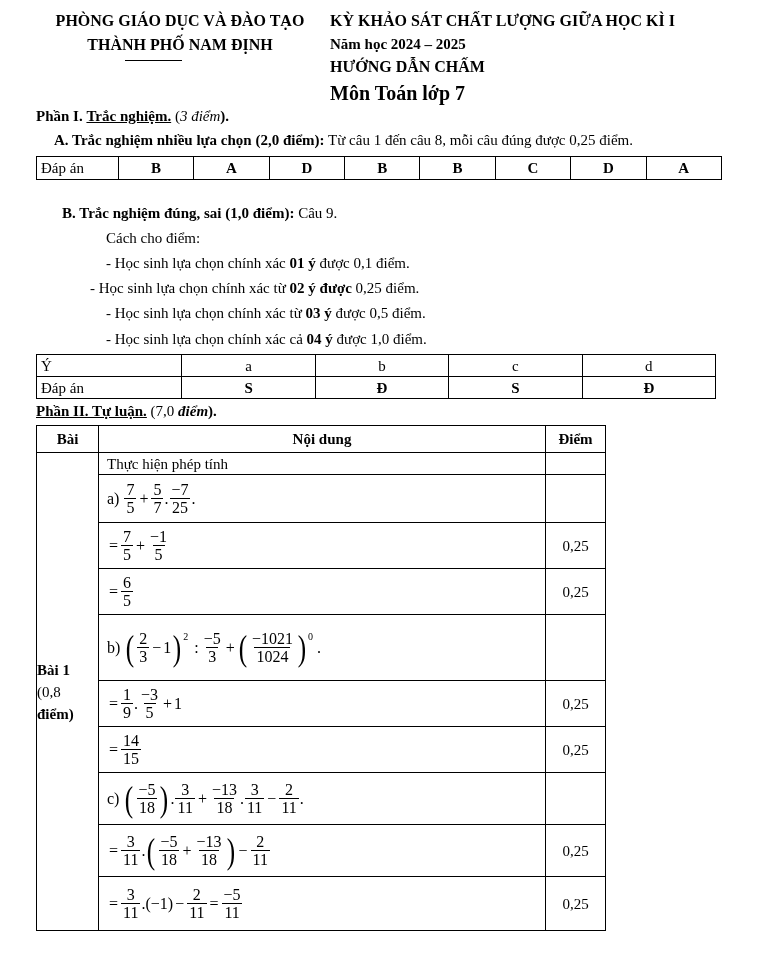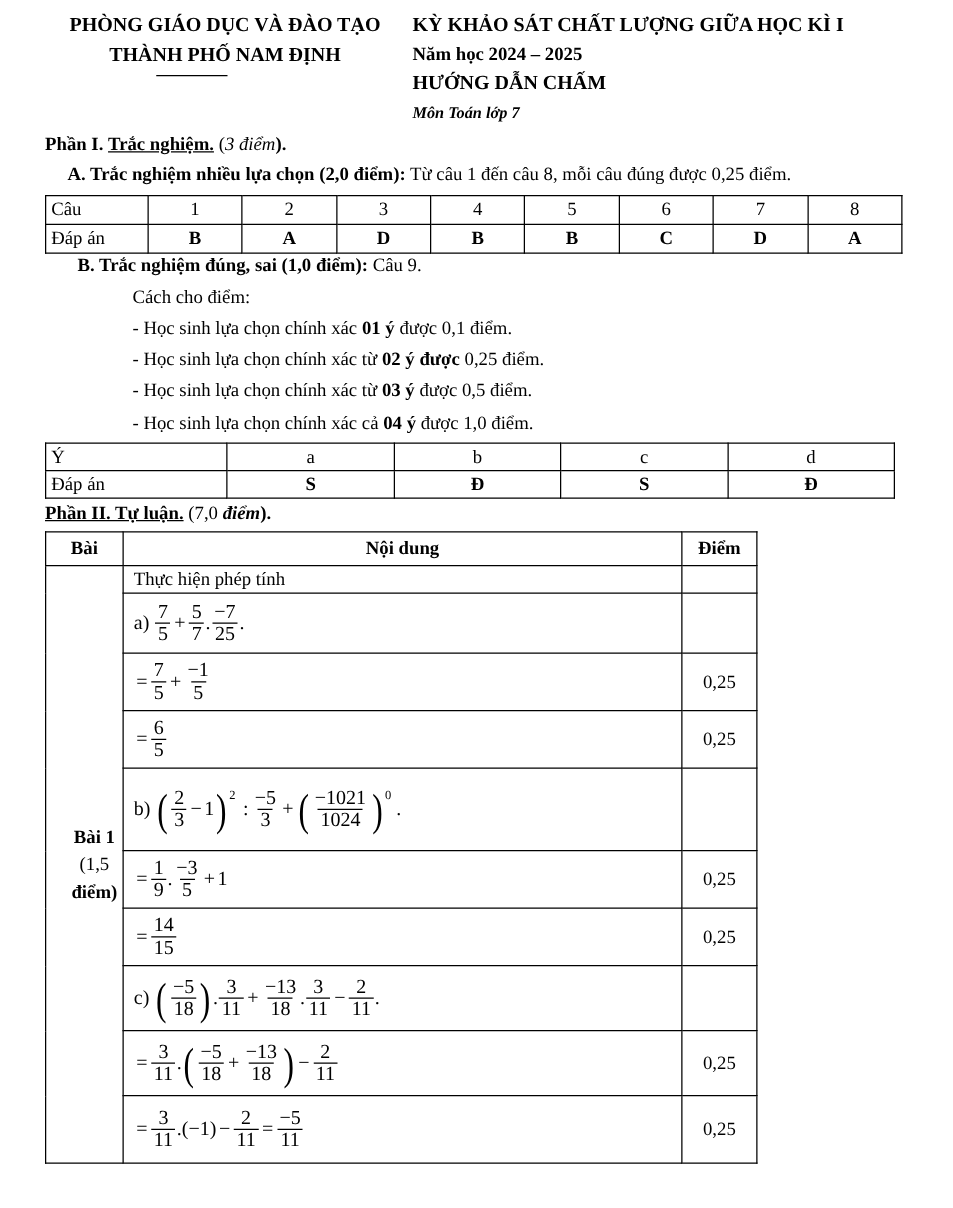--- a/index.html
+++ b/index.html
@@ -22,21 +22,21 @@
   .t1 td { height: 23px; text-align: center; width: 78px; }
   .t1 td.lbl { text-align: left; width: 84px; padding-left: 4px; }
   .t1 tr:first-child td { height: 23px; }
 
   .t2 { left: 36px; top: 354px; width: 680px; }
   .t2 td { height: 22px; text-align: center; width: 133px; }
   .t2 td.lbl { text-align: left; width: 145px; padding-left: 4px; }
 
   .t3 { left: 36px; top: 425px; width: 570px; }
   .t3 th { height: 27px; font-weight: bold; text-align: center; }
-  .t3 td.bai { width: 62px; text-align: center; vertical-align: middle; font-weight: bold; line-height: 22px; padding-left: 16px; }
+  .t3 td.bai { width: 62px; text-align: left; vertical-align: middle; font-weight: bold; line-height: 22px; }
   .t3 td.nd { padding-left: 8px; vertical-align: middle; }
   .t3 td.dm { width: 60px; text-align: center; vertical-align: middle; }
   .t3 td.gray-top { border-top: 1px solid #9a9a9a; }
   .t3 td.dot-top { border-top: 1px dotted #000; }
 
   
   .m { display: inline-flex; align-items: center; white-space: nowrap; font-size: 16px; }
   .fr { display: inline-flex; flex-direction: column; align-items: center; margin: 0 1px; vertical-align: middle; }
   .fr .n { padding: 0 2px; line-height: 17px; }
   .fr .d { padding: 0 2px; border-top: 1px solid #000; line-height: 17px; }
@@ -50,44 +50,33 @@
 </head>
 <body>
 
 <div class="hdr-left" style="top:12px;">PHÒNG GIÁO DỤC VÀ ĐÀO TẠO</div>
 <div class="hdr-left" style="top:36px;">THÀNH PHỐ NAM ĐỊNH</div>
 <div class="hdr-line"></div>
 
 <div class="hdr-right" style="top:12px;">KỲ KHẢO SÁT CHẤT LƯỢNG GIỮA HỌC KÌ I</div>
 <div class="hdr-right" style="top:36px; font-size:15px;">Năm học 2024 – 2025</div>
 <div class="hdr-right" style="top:58px;">HƯỚNG DẪN CHẤM</div>
-<div class="hdr-right" style="top:82px; font-size:13px;font-style:italic;">Môn Toán lớp 7</div>
+<div class="hdr-right" style="top:82px; font-size:20px;">Môn Toán lớp 7</div>
 
 <div class="sec-line" style="left:36px; top:108px;">
   <span class="b">Phần I.</span>
   <span class="b u">Trắc nghiệm.</span><span> (</span><span class="i">3 điểm</span><span class="b">).</span>
 </div>
 
 <div class="sec-line" style="left:54px; top:132px;">
   <span class="b">A.  Trắc nghiệm nhiều lựa chọn (2,0 điểm):</span><span> Từ câu 1 đến câu 8, mỗi câu đúng được 0,25 điểm.</span>
 </div>
 
 <table class="t1">
   <tbody>
-      <tr>
-    <td class="lbl">Câu</td>
-    <td>1</td>
-    <td>2</td>
-    <td>3</td>
-    <td>4</td>
-    <td>5</td>
-    <td>6</td>
-    <td>7</td>
-    <td>8</td>
-  </tr>
   <tr>
     <td class="lbl">Đáp án</td>
     <td class="b">B</td>
     <td class="b">A</td>
     <td class="b">D</td>
     <td class="b">B</td>
     <td class="b">B</td>
     <td class="b">C</td>
     <td class="b">D</td>
     <td class="b">A</td>
@@ -95,21 +84,21 @@
 </tbody>
   </table>
 
 <div class="sec-line" style="left:62px; top:205px;">
   <span class="b">B.  Trắc nghiệm đúng, sai (1,0 điểm):</span><span> Câu 9.</span>
 </div>
 <div class="sec-line" style="left:106px; top:230px;">Cách cho điểm:</div>
 <div class="sec-line" style="left:106px; top:255px;">
   <span>- Học sinh lựa chọn chính xác </span><span class="b">01 ý</span><span> được 0,1  điểm.</span>
 </div>
-<div class="sec-line" style="left:106px; top:280px;">
+<div class="sec-line" style="left:90px; top:280px;">
   <span>- Học sinh lựa chọn chính xác từ </span><span class="b">02 ý được</span><span>  0,25 điểm.</span>
 </div>
 <div class="sec-line" style="left:106px; top:305px;font-family:Liberation Serif, serif;">
   <span>- Học sinh lựa chọn chính xác từ </span><span class="b">03 ý</span><span> được  0,5  điểm.</span>
 </div>
 <div class="sec-line" style="left:106px; top:331px;">
   <span>- Học sinh lựa chọn chính xác cả </span><span class="b">04 ý</span><span> được  1,0  điểm.</span>
 </div>
 
 <table class="t2">
@@ -139,21 +128,21 @@
   <tbody>
       <tr>
     <th>Bài</th>
     <th>Nội dung</th>
     <th>Điểm</th>
   </tr>
 
   <tr>
     <td class="bai" rowspan="10">
       <div>Bài 1</div>
-      <div style="font-weight:normal;">(1,5</div>
+      <div style="font-weight:normal;">(0,8</div>
       <div>điểm)</div>
     </td>
     <td class="nd" style="height:22px;margin-top:44px;">Thực hiện phép tính</td>
     <td class="dm"></td>
   </tr>
 
   <tr>
     <td class="nd gray-top" style="height:48px;">
       <span class="m">
         <span class="lb">a)</span>

